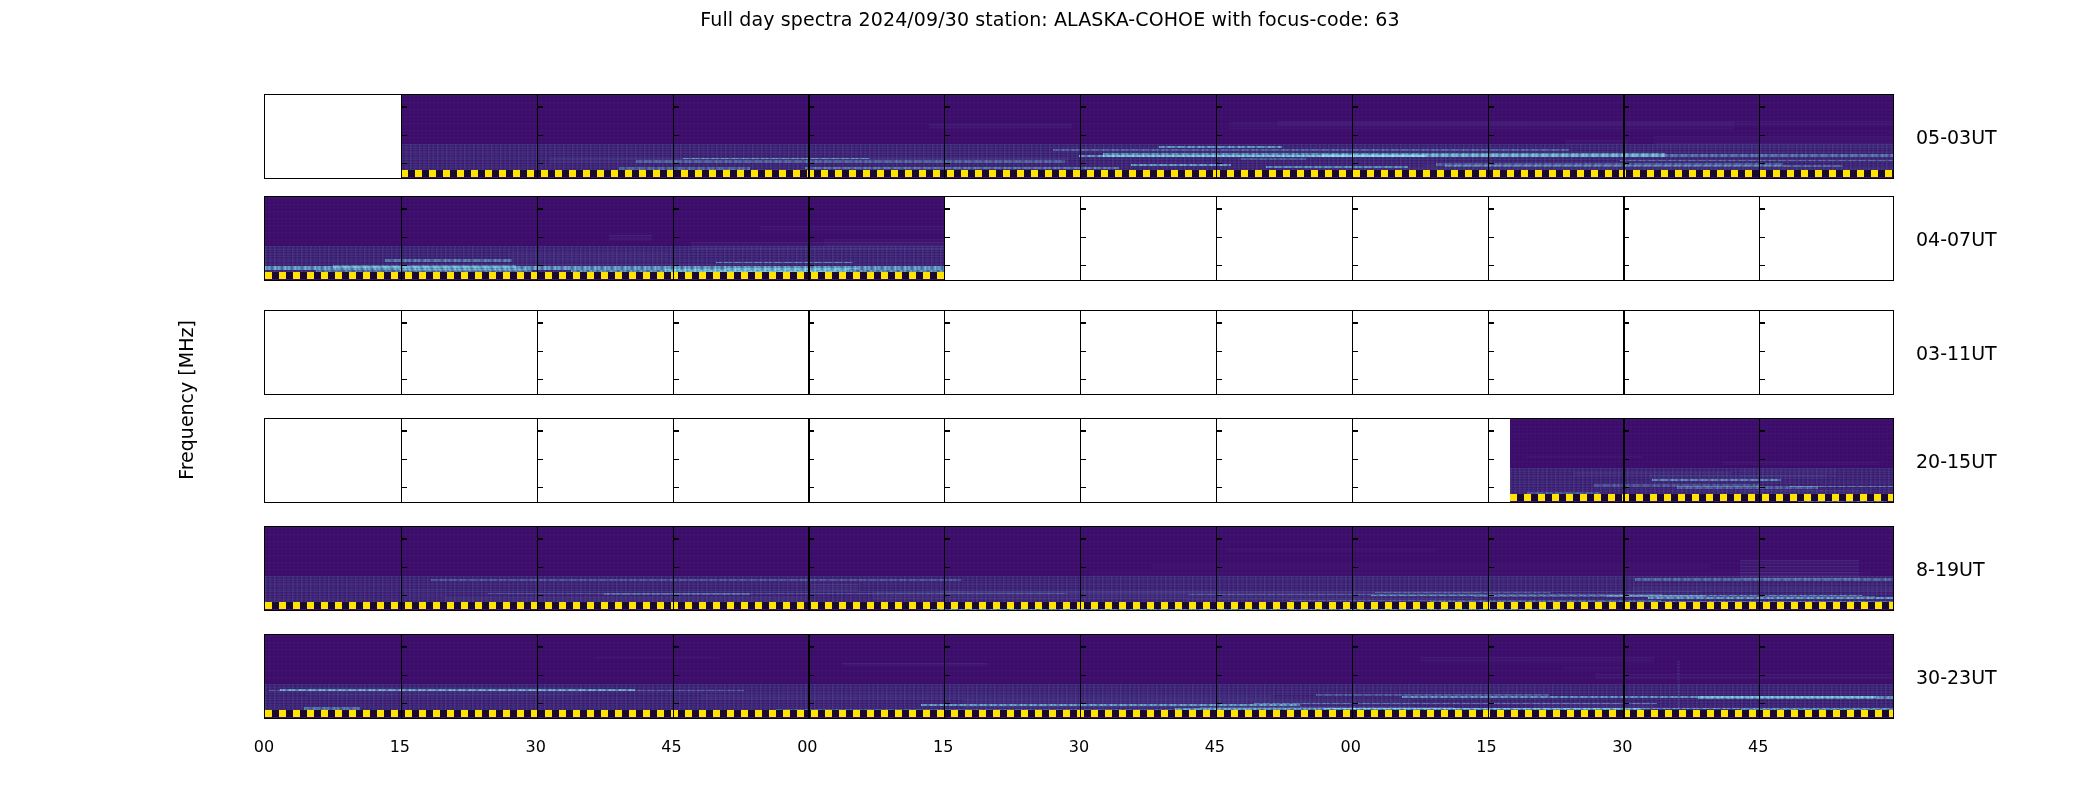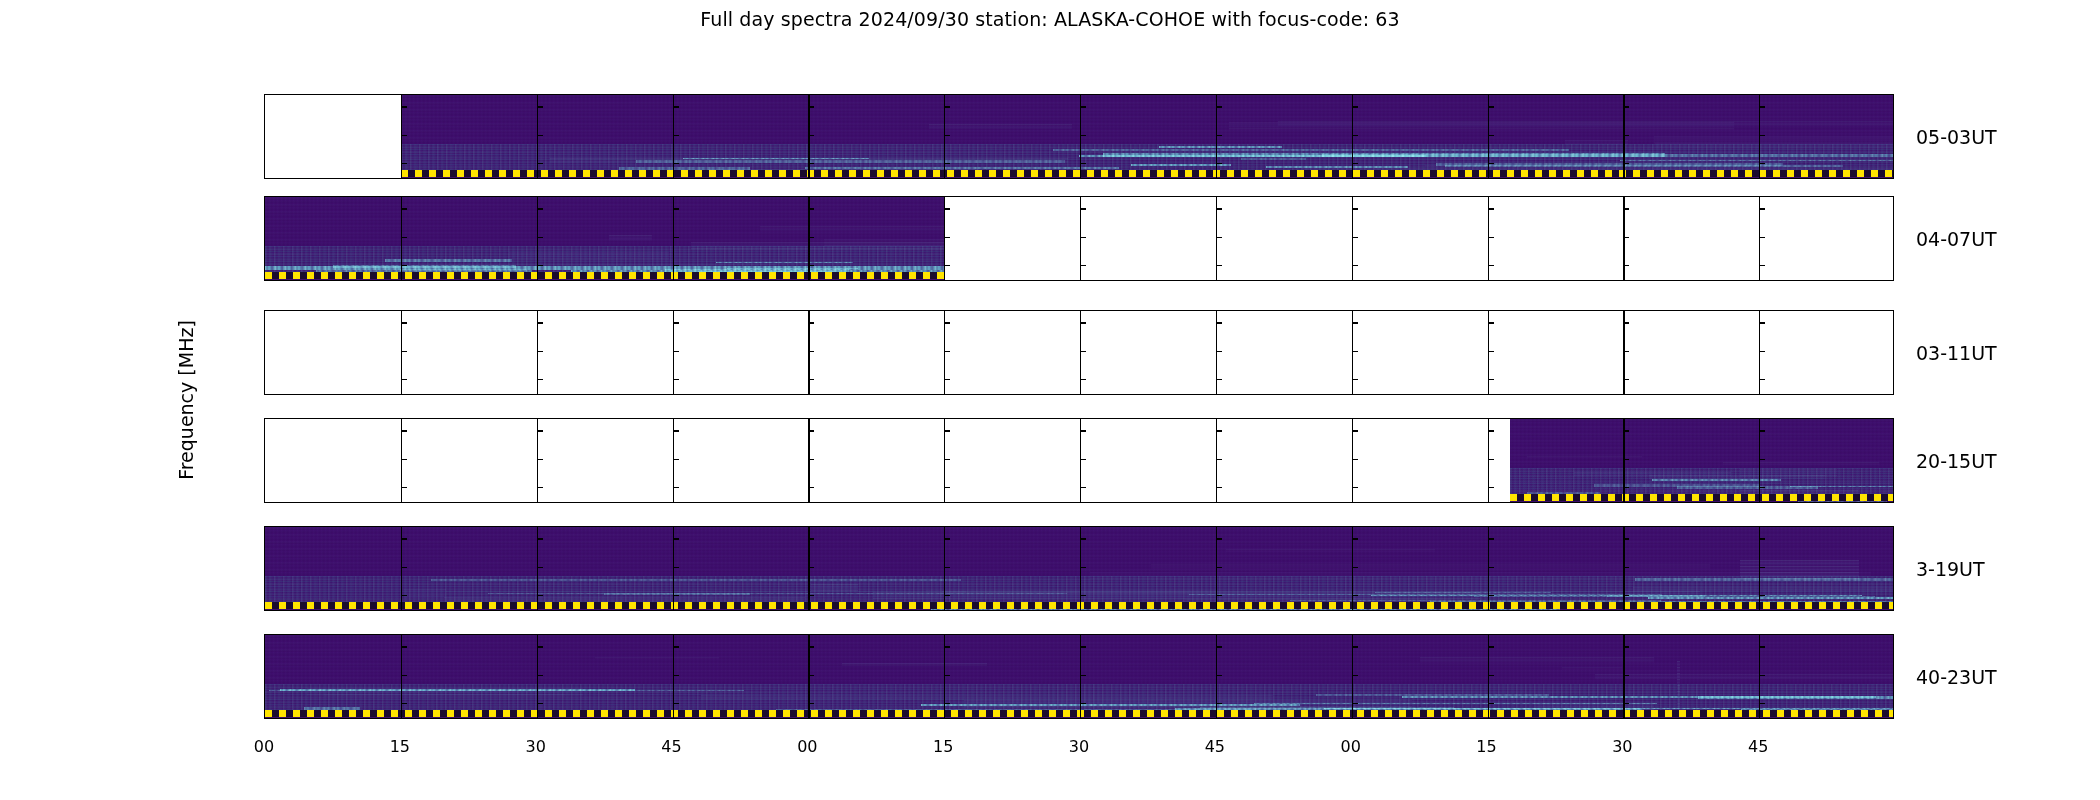--- a/index.html
+++ b/index.html
@@ -602,21 +602,21 @@
           <div class="ytick-in" style="left: 407.5px; top: 11.3333px;"></div>
           <div class="ytick-in" style="left: 543.333px; top: 11.3333px;"></div>
           <div class="ytick-in" style="left: 679.167px; top: 11.3333px;"></div>
           <div class="ytick-in" style="left: 815px; top: 11.3333px;"></div>
           <div class="ytick-in" style="left: 950.833px; top: 11.3333px;"></div>
           <div class="ytick-in" style="left: 1086.67px; top: 11.3333px;"></div>
           <div class="ytick-in" style="left: 1222.5px; top: 11.3333px;"></div>
           <div class="ytick-in" style="left: 1358.33px; top: 11.3333px;"></div>
           <div class="ytick-in" style="left: 1494.17px; top: 11.3333px;"></div>
         </div>
-        <div class="row-label">3-19UT</div>
+        <div class="row-label">8-19UT</div>
       </div>
       <div class="row" style="top: 634px;">
         <div class="row-axes">
           <div class="data-region" style="left: 0px; width: 1630px;">
             <div class="spec-bg"></div>
             <div class="band-mid" style="top: 48.7333px; height: 27.2px;"></div>
             <div class="streak" style="top: 74.0318px; height: 1.7px; left: 1475.55px; width: 154.451px; opacity: 0.79;"></div>
             <div class="streak" style="top: 71.9622px; height: 2.7px; left: 39.158px; width: 56.1962px; opacity: 0.61;"></div>
             <div class="streak" style="top: 78.5107px; height: 1.5px; left: 1285.13px; width: 47.4924px; opacity: 0.73;"></div>
             <div class="streak" style="top: 53.5772px; height: 2.9px; left: 14.9962px; width: 355.413px; opacity: 0.9;"></div>
@@ -710,21 +710,21 @@
           <div class="xtick" style="left: 407.5px;"></div>
           <div class="xtick" style="left: 543.333px;"></div>
           <div class="xtick" style="left: 679.167px;"></div>
           <div class="xtick" style="left: 815px;"></div>
           <div class="xtick" style="left: 950.833px;"></div>
           <div class="xtick" style="left: 1086.67px;"></div>
           <div class="xtick" style="left: 1222.5px;"></div>
           <div class="xtick" style="left: 1358.33px;"></div>
           <div class="xtick" style="left: 1494.17px;"></div>
         </div>
-        <div class="row-label">40-23UT</div>
+        <div class="row-label">30-23UT</div>
       </div>
     </div>
 
   <div id="xaxis-labels">
       <div class="xlabel-txt" style="left: 264px;">00</div>
       <div class="xlabel-txt" style="left: 399.833px;">15</div>
       <div class="xlabel-txt" style="left: 535.667px;">30</div>
       <div class="xlabel-txt" style="left: 671.5px;">45</div>
       <div class="xlabel-txt" style="left: 807.333px;">00</div>
       <div class="xlabel-txt" style="left: 943.167px;">15</div>

